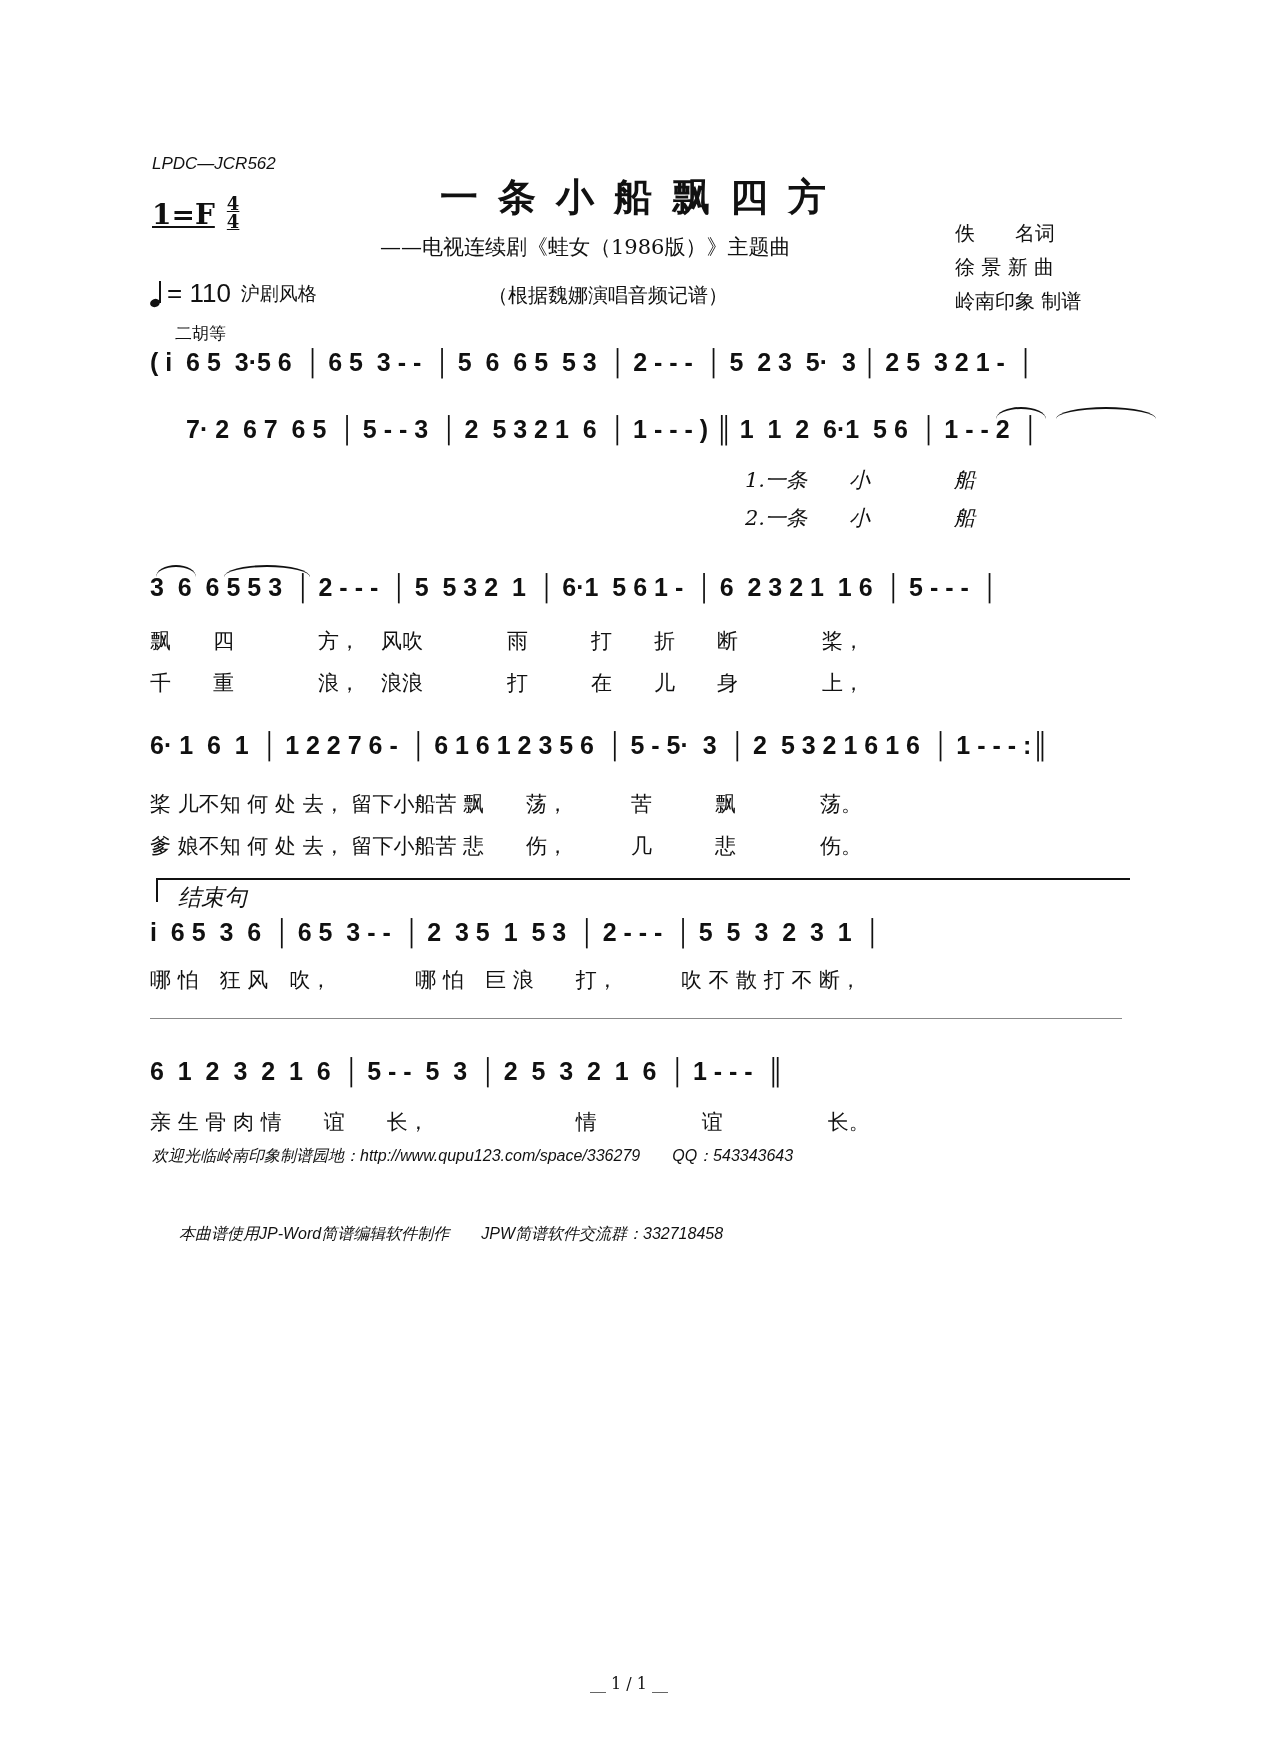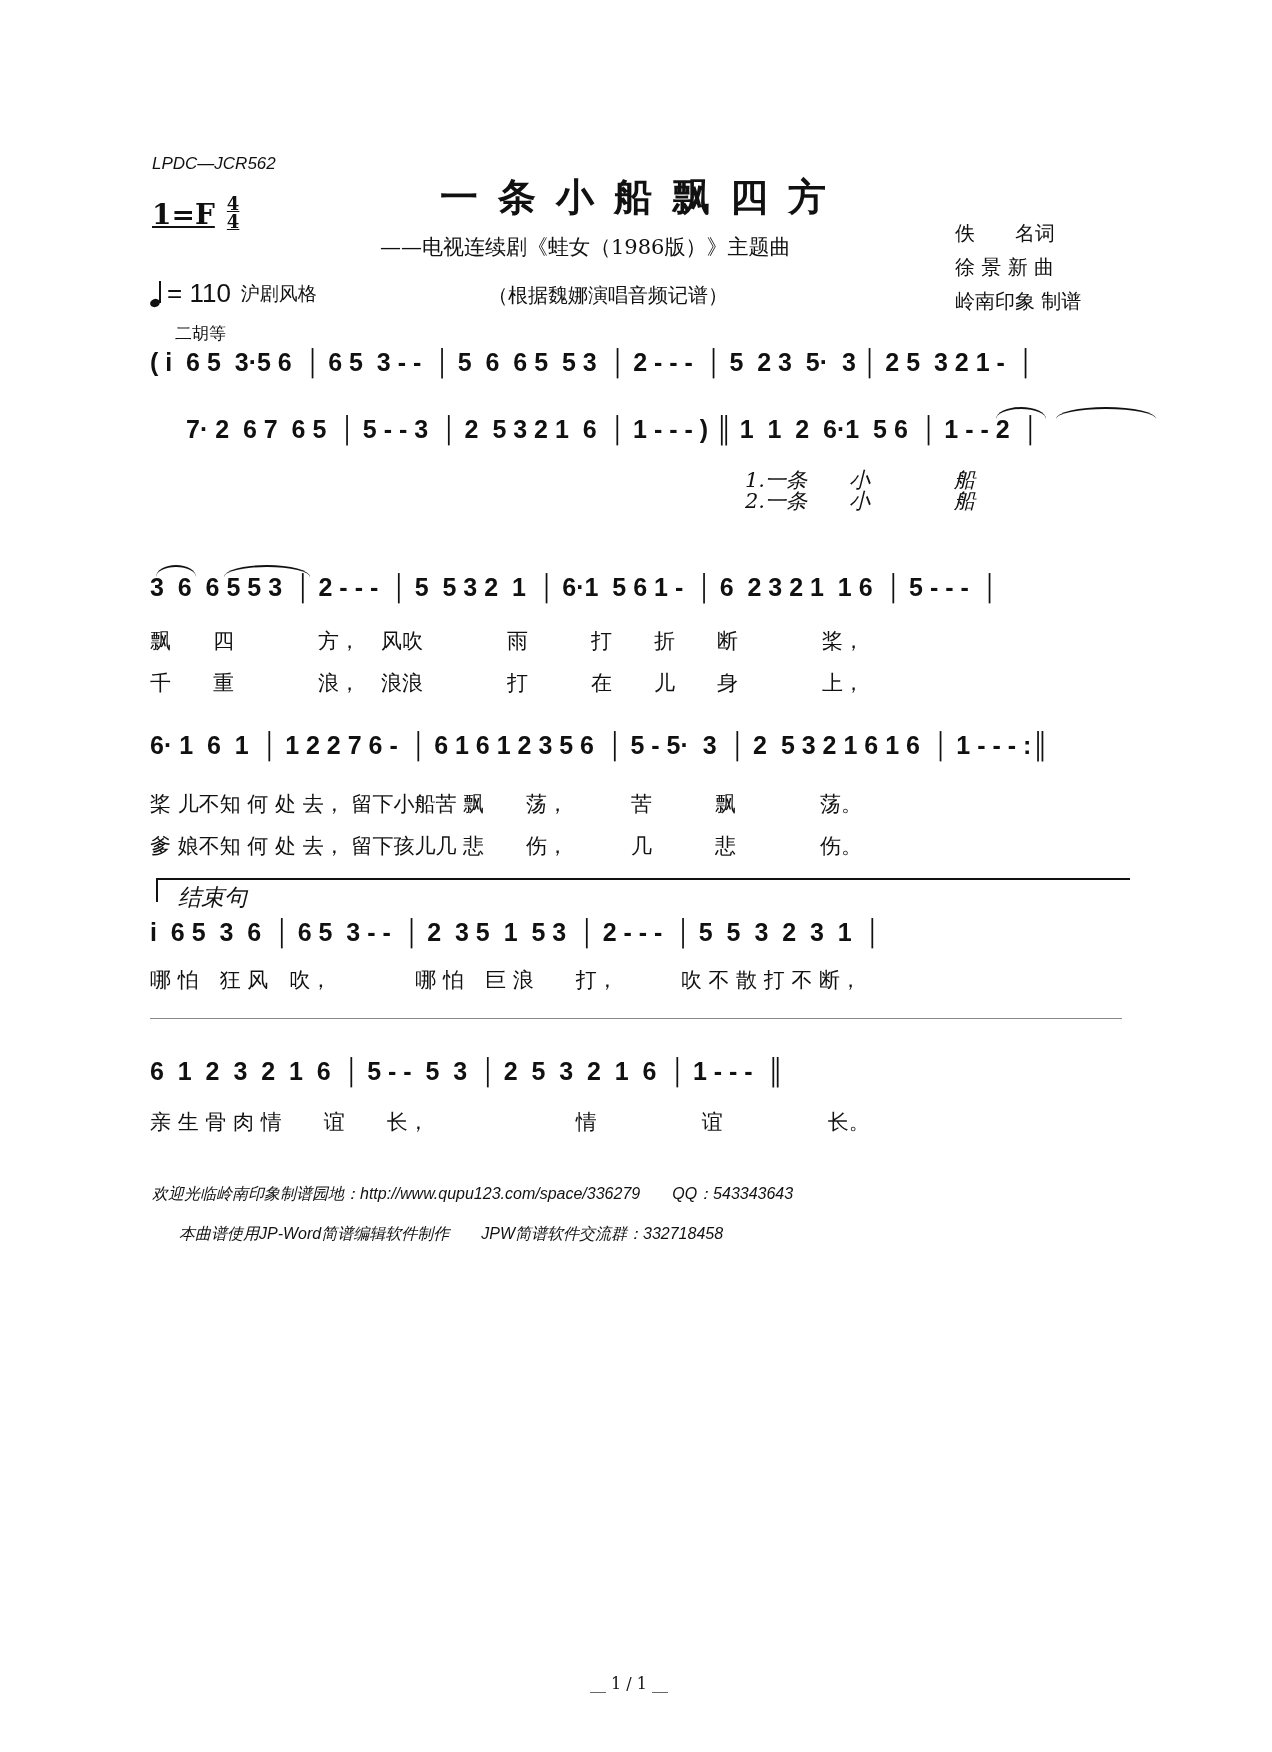--- a/index.html
+++ b/index.html
@@ -61,47 +61,47 @@
 <div class="row" style="top:348px;">
   <div class="notes" style="left:0;top:0;">( i  6 5  3·5 6  │ 6 5  3 - -  │ 5  6  6 5  5 3  │ 2 - - -  │ 5  2 3  5·  3 │ 2 5  3 2 1 -  │</div>
 </div>
 
 <div class="row" style="top:415px;margin-left:36px;">
   <div class="notes" style="left:0;top:0;">7· 2  6 7  6 5  │ 5 - - 3  │ 2  5 3 2 1  6  │ 1 - - - ) ║ 1  1  2  6·1  5 6  │ 1 - - 2  │</div>
   <div class="slur" style="left:810px;top:-8px;width:50px;"></div>
   <div class="slur" style="left:870px;top:-8px;width:100px;"></div>
 </div>
 <div class="lyrics" style="top:466px;left:745px;"><span class="vnum">1.一条　　小　　　　船</span></div>
-<div class="lyrics" style="top:487px;left:745px;"><span class="vnum">2.一条　　小　　　　船</span></div>
+<div class="lyrics" style="top:504px;left:745px;"><span class="vnum">2.一条　　小　　　　船</span></div>
 
 <div class="row" style="top:573px;">
   <div class="notes" style="left:0;top:0;">3  6  6 5 5 3  │ 2 - - -  │ 5  5 3 2  1  │ 6·1  5 6 1 -  │ 6  2 3 2 1  1 6  │ 5 - - -  │</div>
   <div class="slur" style="left:6px;top:-8px;width:40px;"></div>
   <div class="slur" style="left:74px;top:-8px;width:86px;"></div>
 </div>
 <div class="lyrics" style="top:627px;">飘　　四　　　　方，　风吹　　　　雨　　　打　　折　　断　　　　桨，</div>
 <div class="lyrics" style="top:669px;">千　　重　　　　浪，　浪浪　　　　打　　　在　　儿　　身　　　　上，</div>
 
 <div class="row" style="top:731px;">
   <div class="notes" style="left:0;top:0;">6· 1  6  1  │ 1 2 2 7 6 -  │ 6 1 6 1 2 3 5 6  │ 5 - 5·  3  │ 2  5 3 2 1 6 1 6  │ 1 - - - :║</div>
 </div>
 <div class="lyrics" style="top:790px;">桨 儿不知 何 处 去， 留下小船苦 飘　　荡，　　　苦　　　飘　　　　荡。</div>
-<div class="lyrics" style="top:832px;">爹 娘不知 何 处 去， 留下孩儿几 悲　　伤，　　　几　　　悲　　　　伤。</div>
+<div class="lyrics" style="top:832px;">爹 娘不知 何 处 去， 留下小船苦 悲　　伤，　　　几　　　悲　　　　伤。</div>
 
 <div class="hline" style="left:156px;top:878px;width:974px;"></div>
 <div class="bar" style="left:156px;top:878px;height:24px;"></div>
 <div class="ending-label">结束句</div>
 
 <div class="row" style="top:918px;">
   <div class="notes" style="left:0;top:0;">i  6 5  3  6  │ 6 5  3 - -  │ 2  3 5  1  5 3  │ 2 - - -  │ 5  5  3  2  3  1  │</div>
 </div>
 <div class="lyrics" style="top:966px;">哪 怕　狂 风　吹，　　　　哪 怕　巨 浪　　打，　　　吹 不 散 打 不 断，</div>
 
 <div class="hline" style="left:150px;top:1018px;width:972px;height:1px;background:#888;"></div>
 
 <div class="row" style="top:1057px;">
   <div class="notes" style="left:0;top:0;">6  1  2  3  2  1  6  │ 5 - -  5  3  │ 2  5  3  2  1  6  │ 1 - - -  ║</div>
 </div>
 <div class="lyrics" style="top:1108px;">亲 生 骨 肉 情　　谊　　长，　　　　　　　情　　　　　谊　　　　　长。</div>
 
 <div class="abs footer" style="top:1224px;margin-left:27px;">本曲谱使用JP-Word简谱编辑软件制作　　JPW简谱软件交流群：332718458</div>
-<div class="abs footer" style="top:1184px;font-style:italic;">欢迎光临岭南印象制谱园地：http://www.qupu123.com/space/336279　　QQ：543343643</div>
+<div class="abs footer" style="top:1146px;font-style:italic;">欢迎光临岭南印象制谱园地：http://www.qupu123.com/space/336279　　QQ：543343643</div>
 <div class="abs pagenum">__ 1 / 1 __</div>
 
 </body></html>

